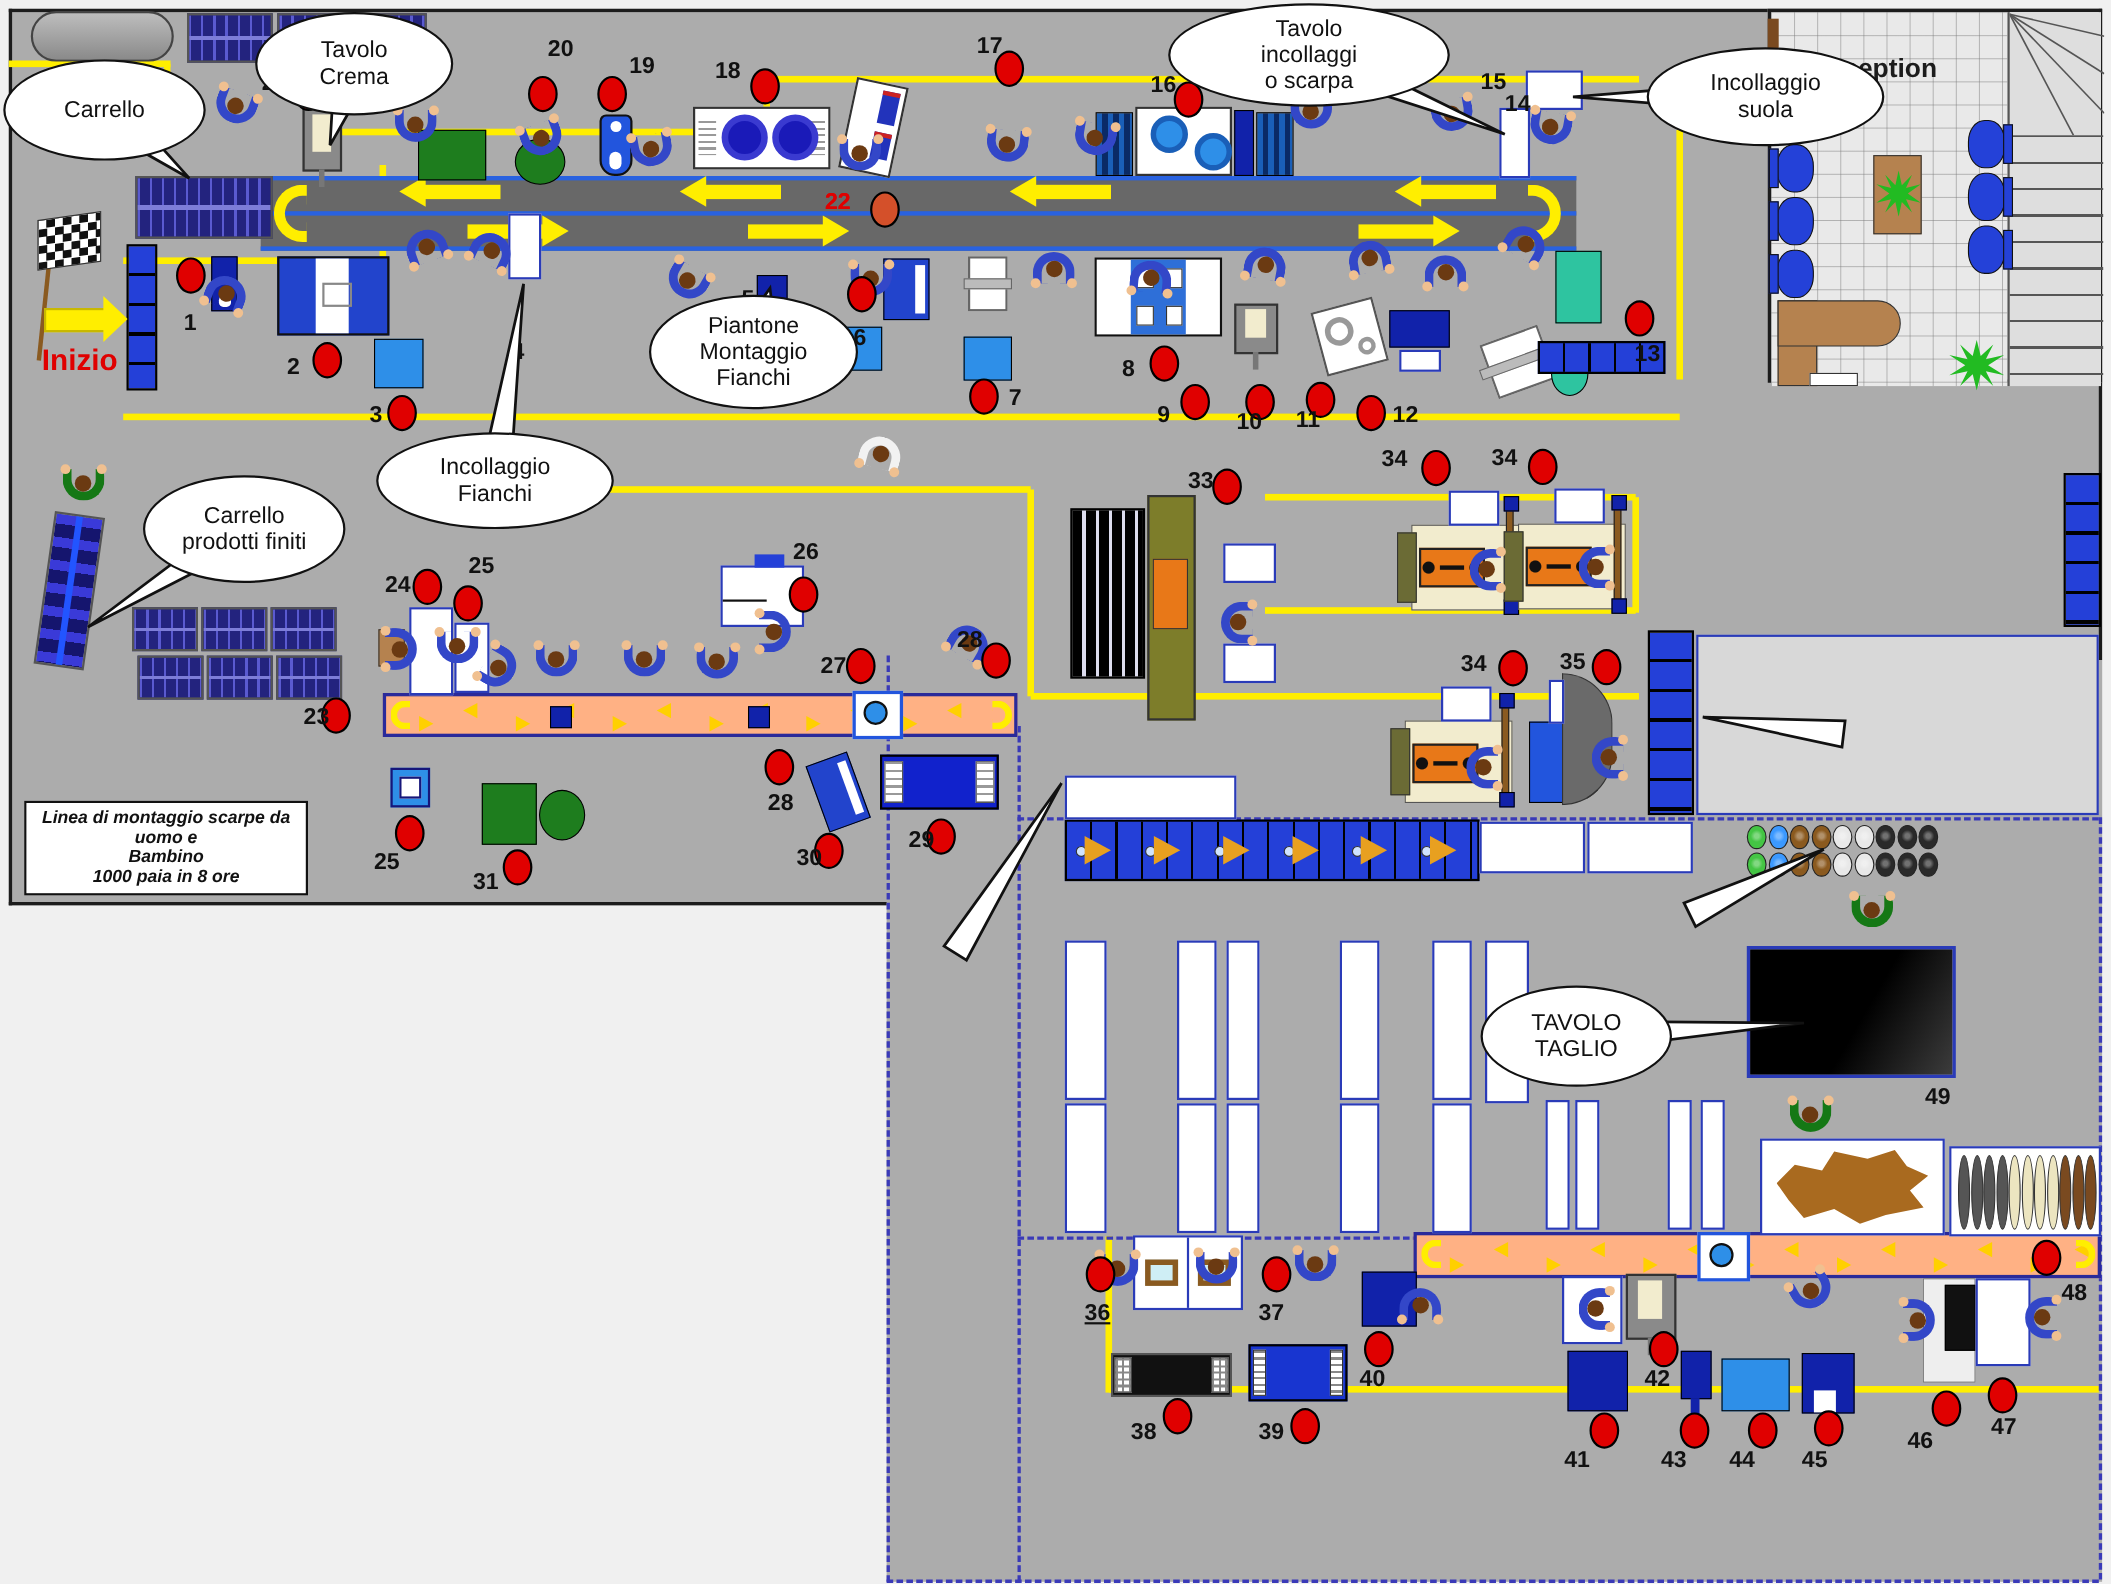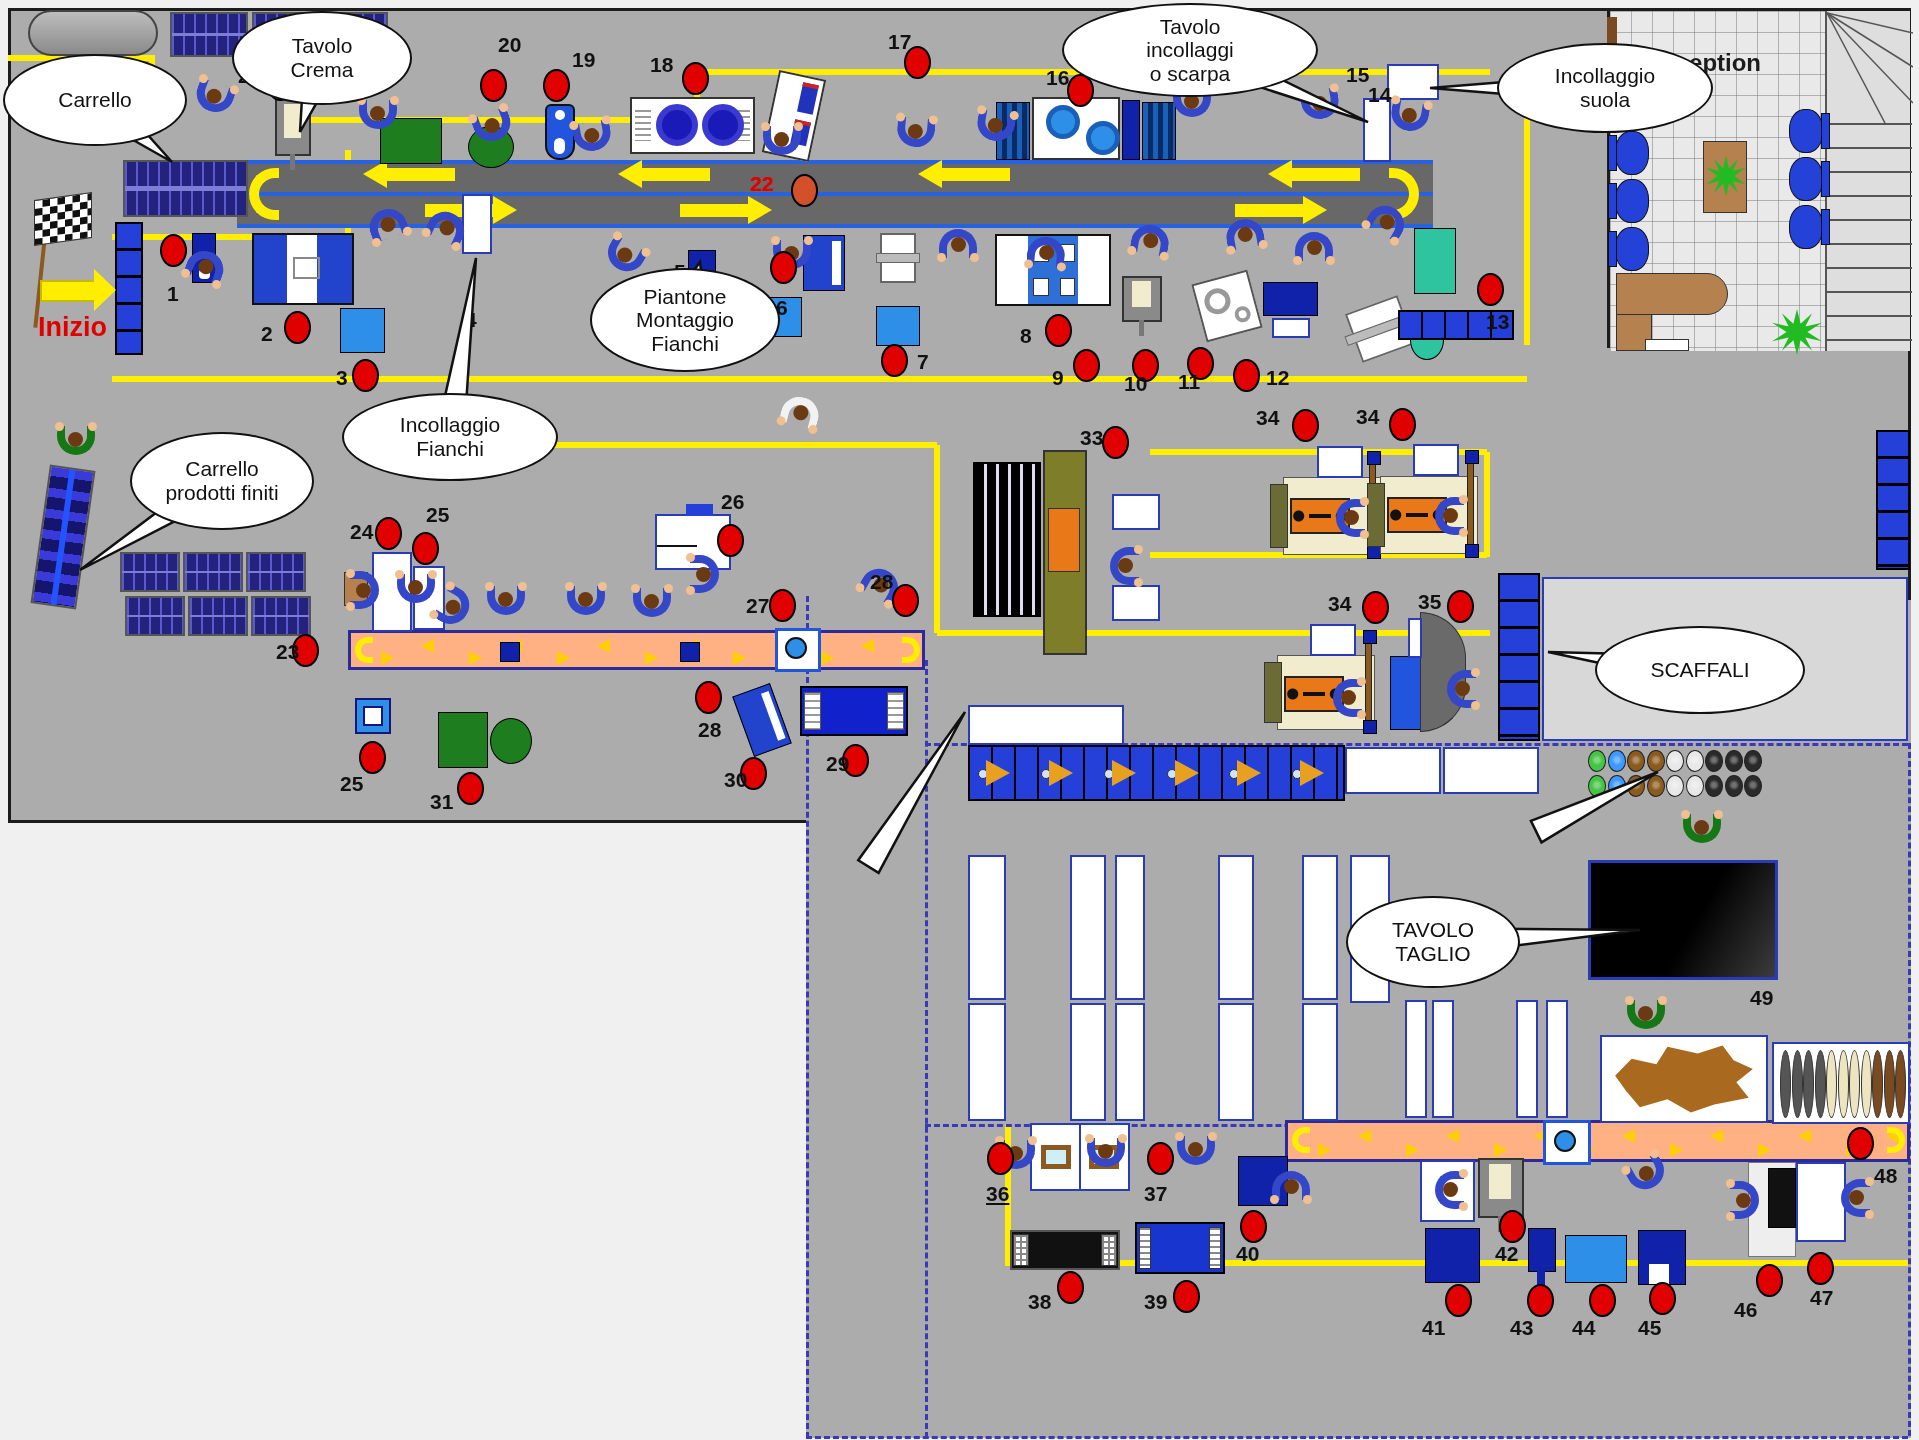--- a/index.html
+++ b/index.html
@@ -804,20 +804,25 @@
         <div class="abs wood" style="left: 93px; top: 130px; width: 44px; height: 72px;"></div>
         <div class="abs wood" style="left: 6px; top: 262px; width: 36px; height: 78px;"></div>
         <div class="abs wood" style="left: 6px; top: 262px; width: 112px; height: 42px; border-radius: 0px 22px 22px 0px;"></div>
         <div class="abs " style="left: 35px; top: 328px; width: 44px; height: 12px; background: rgb(255, 255, 255); border: 1px solid rgb(51, 51, 51);"></div>
         <div class="abs plant" style="left: 95px; top: 144px; width: 42px; height: 42px;"></div>
         <div class="abs plant" style="left: 161px; top: 298px; width: 52px; height: 46px;"></div>
         <div class="abs " style="left: -3px; top: 6px; width: 10px; height: 28px; background: rgb(122, 74, 32);"></div>
         <div class="abs " id="reception-label" style="left: 35px; top: 38px;">Reception</div>
       </div>
       <div class="abs scaffali-box" style="left: 1542px; top: 577px; width: 366px; height: 164px;"></div>
+      <div class="abs " id="notebox" style="left: 22px; top: 728px; width: 258px; height: 86px;">
+        <div>Linea di montaggio scarpe da uomo e</div>
+        <div>Bambino</div>
+        <div>1000 paia in 8 ore</div>
+      </div>
       <div class="abs " id="flagpole" style="left: 40px; top: 200px; width: 4px; height: 128px;"></div>
       <div class="abs " id="flag" style="left: 34px; top: 196px; width: 58px; height: 46px;"></div>
       <div class="abs " id="inizio-arrow" style="left: 40px; top: 280px; width: 58px; height: 22px;"></div>
       <div class="abs " id="inizio" style="left: 38px; top: 312px;">Inizio</div>
       <div class="abs st" style="left: 160px; top: 234px; width: 27px; height: 33px;"></div>
       <div class="abs stl" style="left: 167px; top: 282px;">1</div>
       <div class="abs st" style="left: 284px; top: 311px; width: 27px; height: 33px;"></div>
       <div class="abs stl" style="left: 261px; top: 322px;">2</div>
       <div class="abs st" style="left: 352px; top: 359px; width: 27px; height: 33px;"></div>
       <div class="abs stl" style="left: 336px; top: 366px;">3</div>
@@ -938,17 +943,16 @@
 o scarpa</div>
       <div class="abs bubble" style="left: 1497px; top: 43px; width: 216px; height: 90px;">Incollaggio
 suola</div>
       <div class="abs bubble" style="left: 590px; top: 268px; width: 190px; height: 104px;">Piantone
 Montaggio
 Fianchi</div>
       <div class="abs bubble" style="left: 342px; top: 393px; width: 216px; height: 88px;">Incollaggio
 Fianchi</div>
       <div class="abs bubble" style="left: 130px; top: 432px; width: 184px; height: 98px;">Carrello
 prodotti finiti</div>
-      <div class="abs bubble" style="left: 1595px; top: 626px; width: 210px; height: 88px;">SCAFFALI</div>
       <div class="abs bubble" style="left: 1346px; top: 896px; width: 174px; height: 92px;">TAVOLO
 TAGLIO</div>
     </div>
 </div>
 
 </body></html>

